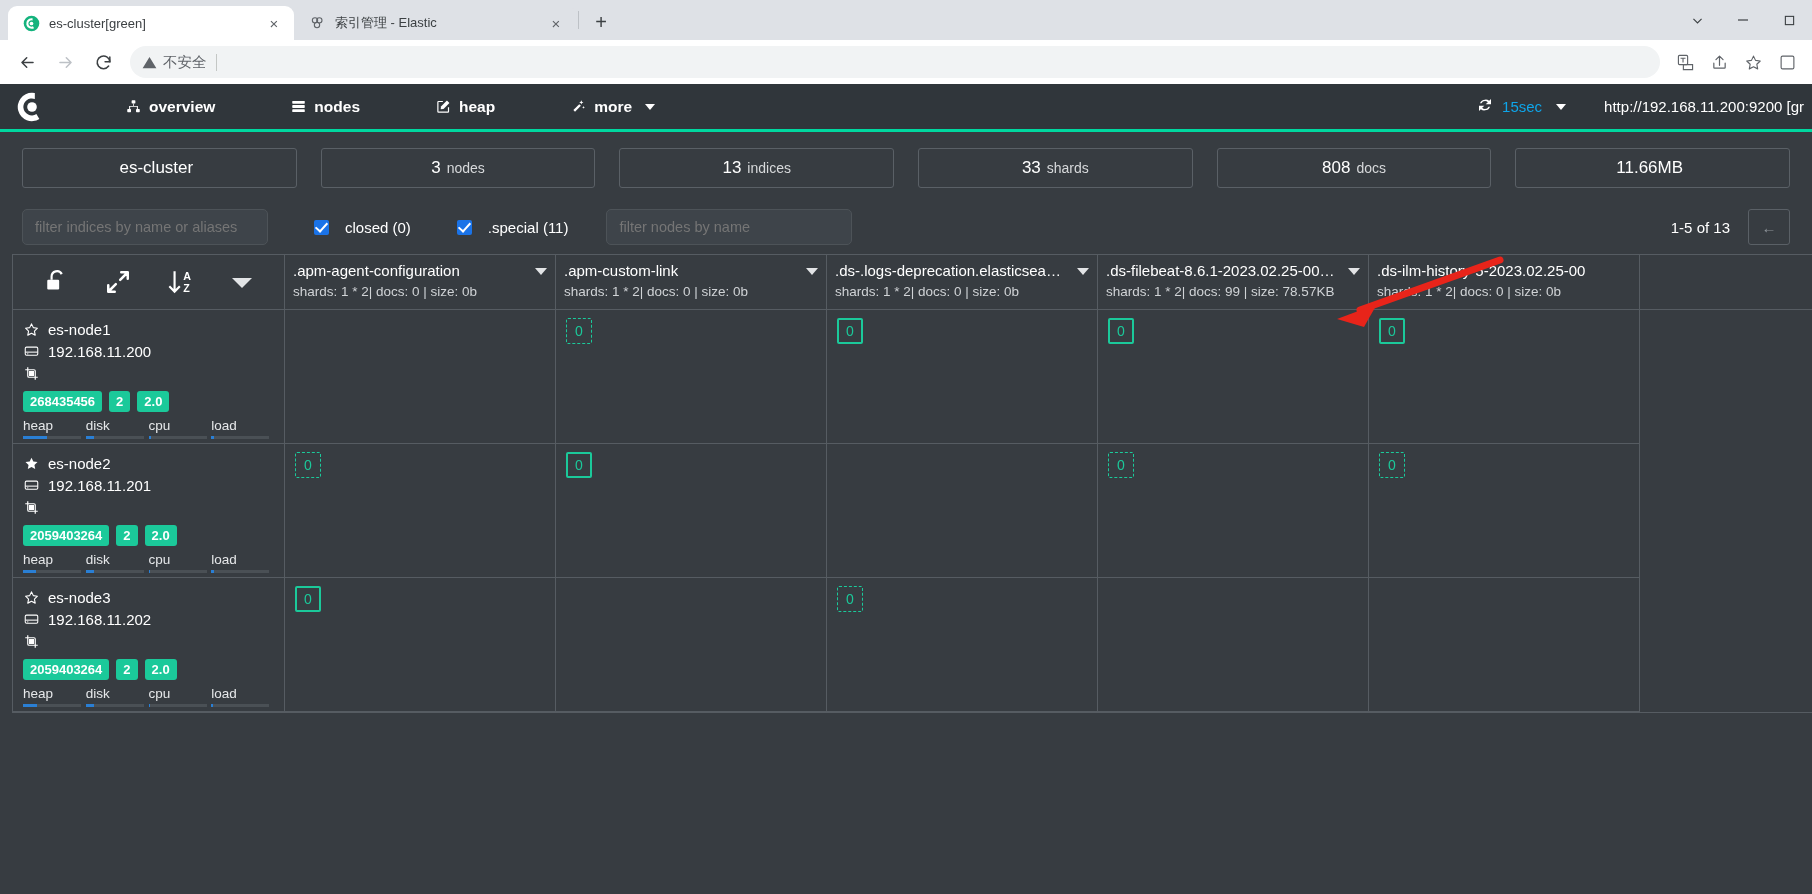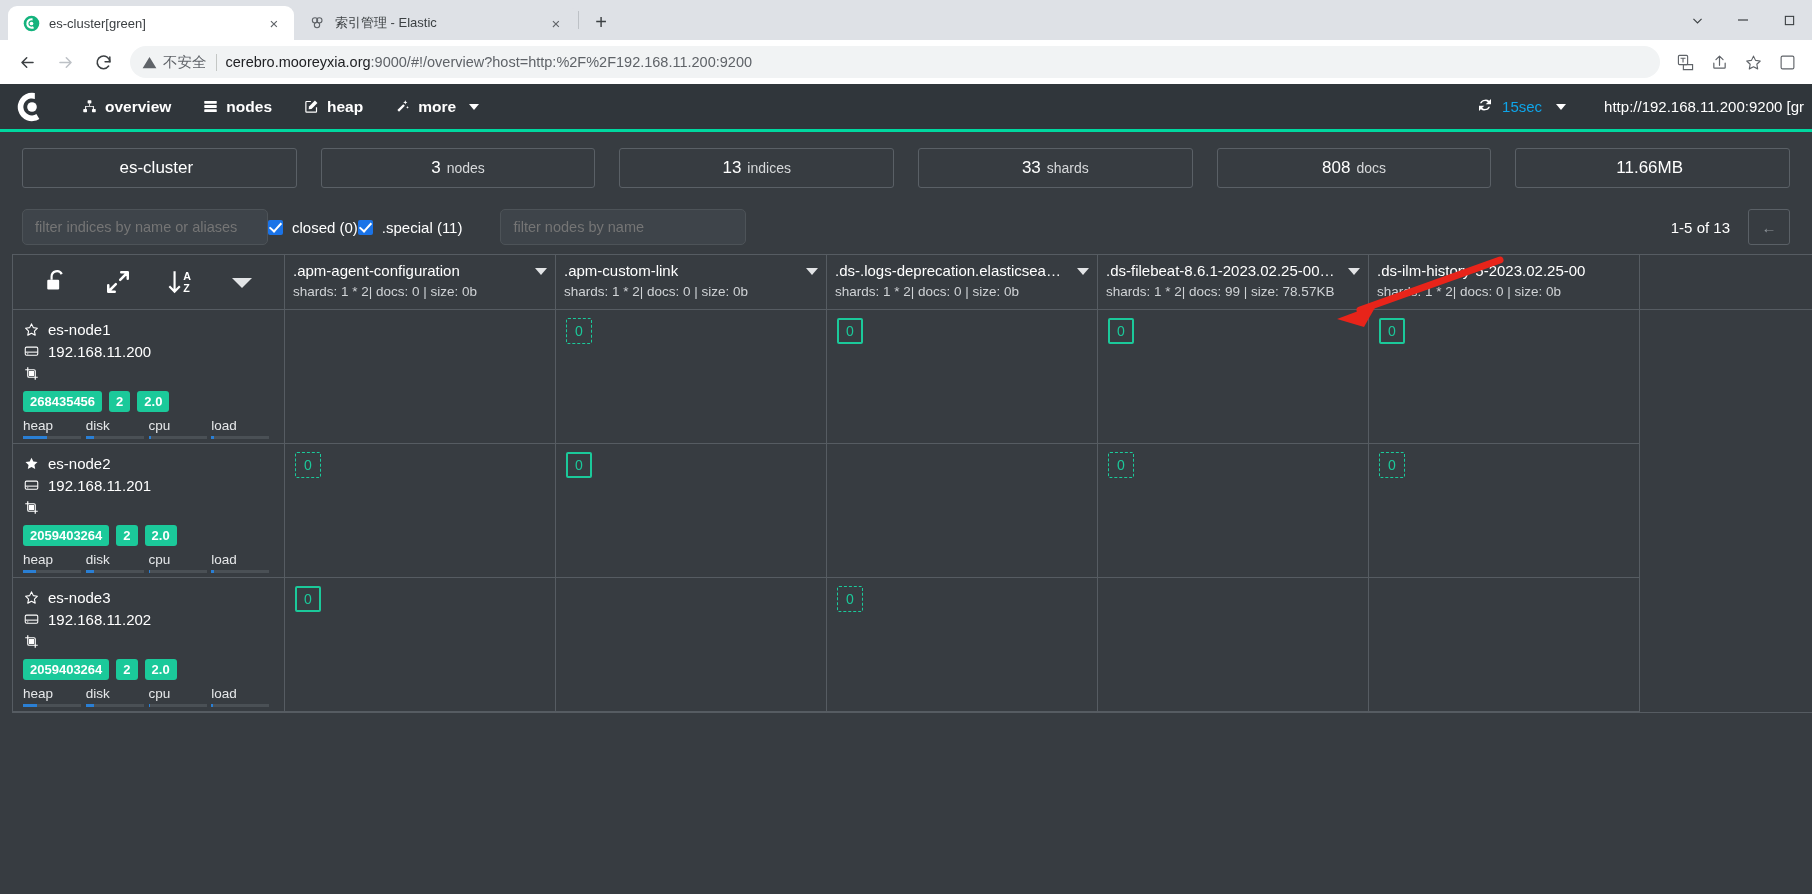--- a/index.html
+++ b/index.html
@@ -45,21 +45,21 @@
   .url-div { width:1px; height:17px; background:#c4c7c5; margin:0 9px; }
   .url-txt { color:#202124; font-size:14.5px; white-space:nowrap; }
   .url-txt .gray { color:#5f6368; }
   .omni-ico { width:30px; height:30px; display:flex; align-items:center; justify-content:center;
      color:#5f6368; font-size:15px; flex:0 0 30px; }
 
   
   .app { height:794px; background:#373c41; position:relative; }
   .navbar {
     height:48px; background:#30363b; display:flex; align-items:center;
-    padding-left:12px; border-bottom:3px solid #00d8a0; position:relative;
+    padding-left:12px; border-bottom:3px solid #00d8a0; position:relative;gap:44px;
   }
   .brand { width:40px; height:40px; display:flex; align-items:center; justify-content:center; margin-right:14px; }
   .nav-item { display:flex; align-items:center; gap:8px; padding:0 16px; height:48px;
      color:#fff; font-size:15.5px; font-weight:bold; }
   .nav-ico { display:flex; align-items:center; font-size:14px; color:#fff; }
   .caret { width:0;height:0;border-left:5px solid transparent;border-right:5px solid transparent;border-top:6px solid #fff; margin-left:5px;}
   .nav-right { margin-left:auto; display:flex; align-items:center; height:48px; }
   .refresh { display:flex; align-items:center; gap:9px; color:#0ea5e9; font-size:15px; padding:0 18px; }
   .host-label { color:#fff; font-size:15px; padding:0 8px 0 20px; white-space:nowrap; overflow:hidden; }
 
@@ -73,21 +73,21 @@
   .card .small { font-size:14px; color:#d7d9db; }
 
   
   .filters { display:flex; align-items:center; padding:16px 22px 0 12px; height:62px; }
   .f-input {
     height:36px; border-radius:5px; background:#3e444a; border:1px solid #4d5358;
     color:#8d9399; font-size:14.5px; padding:0 12px; outline:none;
   }
   #indices-filter { width:246px; margin-left:10px; }
   #nodes-filter { width:246px; margin-left:38px; }
-  .chk-wrap { display:flex; align-items:center; gap:9px; }
+  .chk-wrap { display:flex; align-items:center; gap:16px; margin-left:46px; }
   .chk {
     width:15px; height:15px; border-radius:2px; background:#1a73e8; position:relative; flex:0 0 15px;
   }
   .chk:after {
     content:""; position:absolute; left:4px; top:0.5px; width:5px; height:10px;
     border:solid #fff; border-width:0 2px 2px 0; transform:rotate(42deg);
   }
   .chk-lbl { font-size:15px; color:#fff; }
   .pager { margin-left:auto; display:flex; align-items:center; gap:18px; }
   .pg-txt { font-size:15px; color:#fff; }
@@ -216,21 +216,20 @@
     </div>
 
     <div class="urlbox">
       <span class="warn-ico">
         <svg width="15" height="15" viewBox="0 0 24 24" fill="#5f6368">
             <path d="M12 3L1 21h22L12 3zm1 13h-2v2h2v-2zm0-7h-2v5h2V9z"></path>
           </svg>
       </span>
       <span class="not-secure">不安全</span>
       <span class="url-div"></span>
-      <span class="url-txt"><span>cerebro.mooreyxia.org</span><span class="gray">:9000/#!/overview?host=http:%2F%2F192.168.11.200:9200</span></span>
     </div>
 
     <div class="omni-ico">
       <svg width="17" height="17" viewBox="0 0 24 24" fill="none" stroke="#5f6368" stroke-width="1.6">
           <rect x="2" y="2" width="13" height="13" rx="1.5"></rect>
           <path d="M5 6h7M8.5 6v6M9 15h13v7H9z"></path>
         </svg>
     </div>
     <div class="omni-ico">
       <svg width="17" height="17" viewBox="0 0 24 24" fill="none" stroke="#5f6368" stroke-width="1.7" stroke-linecap="round" stroke-linejoin="round">

